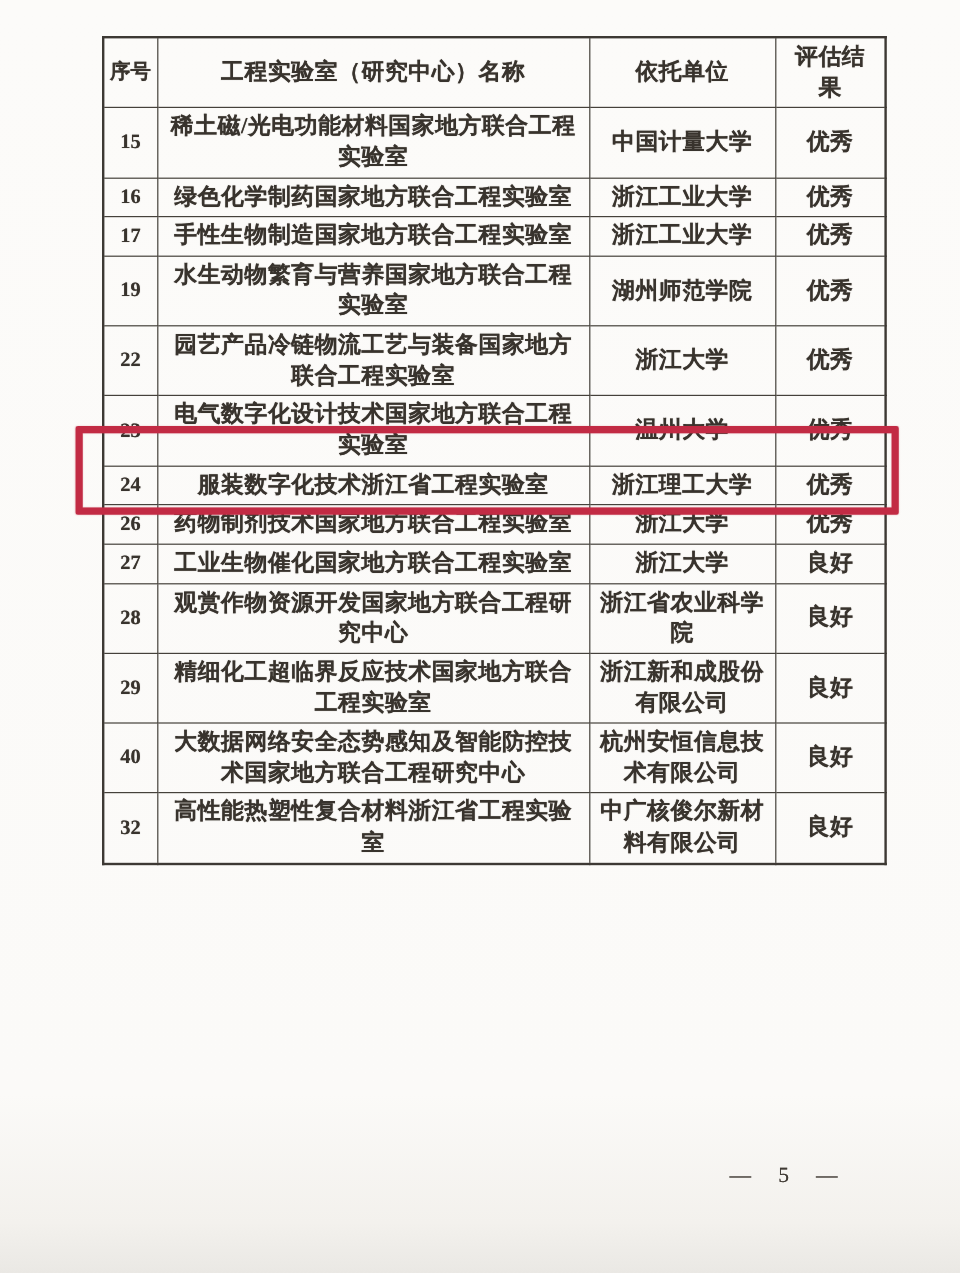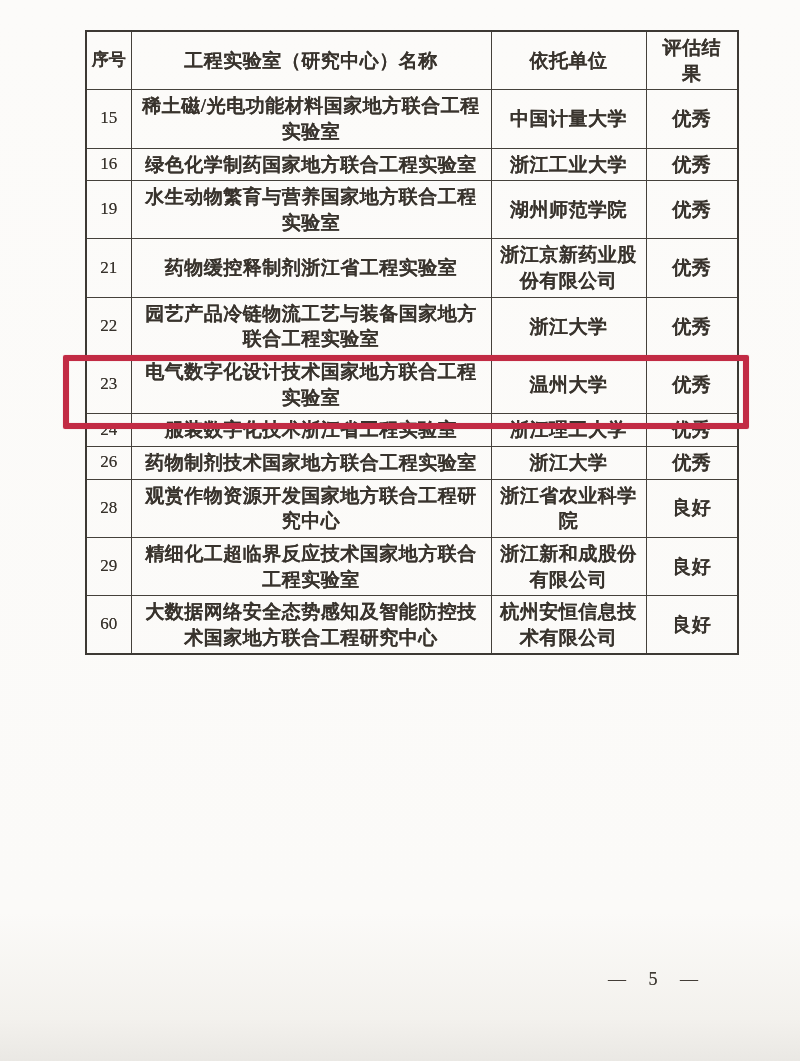--- a/index.html
+++ b/index.html
@@ -21,21 +21,21 @@
   .doc-table th,.doc-table td{
     border:1.5px solid #45413b;
     text-align:center;vertical-align:middle;
     font-size:19px;font-weight:600;line-height:1.35;
     padding:3px 6px;letter-spacing:0.5px;
     text-shadow:0 0 0.6px rgba(56,48,40,0.75);
     word-break:break-all;
   }
   .doc-table th{font-weight:700;font-size:19px;}
   .doc-table .c-no{font-size:17px;letter-spacing:0;padding:3px 2px;}
-  .doc-table td.c-no{font-weight:400;text-align:center;}
+  .doc-table td.c-no{font-weight:700;text-align:center;}
   .doc-table tbody tr{height:29px;}
   .wrap3{display:inline-block;max-width:3.2em;}
   .highlight-box{
     position:absolute;border:6px solid #c22b44;border-radius:2px;
     pointer-events:none;box-sizing:border-box;
     box-shadow:0 0 1px rgba(194,43,68,0.5), inset 0 0 1px rgba(194,43,68,0.5);
   }
   .footer{
     position:absolute;left:608px;top:969px;
     font-size:18px;color:#403b35;letter-spacing:1px;word-spacing:16px;
@@ -71,29 +71,29 @@
     <td class="c-unit">中国计量大学</td>
     <td class="c-result">优秀</td>
   </tr>
         <tr>
     <td class="c-no">16</td>
     <td class="c-name">绿色化学制药国家地方联合工程实验室</td>
     <td class="c-unit">浙江工业大学</td>
     <td class="c-result">优秀</td>
   </tr>
         <tr>
+    <td class="c-no">17</td>
+    <td class="c-name">手性生物制造国家地方联合工程实验室</td>
+    <td class="c-unit">浙江工业大学</td>
+    <td class="c-result">优秀</td>
+  </tr>
+        <tr>
     <td class="c-no">19</td>
     <td class="c-name">水生动物繁育与营养国家地方联合工程实验室</td>
     <td class="c-unit">湖州师范学院</td>
-    <td class="c-result">优秀</td>
-  </tr>
-        <tr class="hl-row">
-    <td class="c-no">21</td>
-    <td class="c-name">药物缓控释制剂浙江省工程实验室</td>
-    <td class="c-unit">浙江京新药业股份有限公司</td>
     <td class="c-result">优秀</td>
   </tr>
         <tr>
     <td class="c-no">22</td>
     <td class="c-name">园艺产品冷链物流工艺与装备国家地方联合工程实验室</td>
     <td class="c-unit">浙江大学</td>
     <td class="c-result">优秀</td>
   </tr>
         <tr>
     <td class="c-no">23</td>
@@ -107,35 +107,47 @@
     <td class="c-unit">浙江理工大学</td>
     <td class="c-result">优秀</td>
   </tr>
         <tr>
     <td class="c-no">26</td>
     <td class="c-name">药物制剂技术国家地方联合工程实验室</td>
     <td class="c-unit">浙江大学</td>
     <td class="c-result">优秀</td>
   </tr>
         <tr>
+    <td class="c-no">27</td>
+    <td class="c-name">工业生物催化国家地方联合工程实验室</td>
+    <td class="c-unit">浙江大学</td>
+    <td class="c-result">良好</td>
+  </tr>
+        <tr>
     <td class="c-no">28</td>
     <td class="c-name">观赏作物资源开发国家地方联合工程研究中心</td>
     <td class="c-unit">浙江省农业科学院</td>
     <td class="c-result">良好</td>
   </tr>
         <tr>
     <td class="c-no">29</td>
     <td class="c-name">精细化工超临界反应技术国家地方联合工程实验室</td>
     <td class="c-unit">浙江新和成股份有限公司</td>
     <td class="c-result">良好</td>
   </tr>
         <tr>
-    <td class="c-no">60</td>
+    <td class="c-no">40</td>
     <td class="c-name">大数据网络安全态势感知及智能防控技术国家地方联合工程研究中心</td>
     <td class="c-unit">杭州安恒信息技术有限公司</td>
+    <td class="c-result">良好</td>
+  </tr>
+        <tr>
+    <td class="c-no">32</td>
+    <td class="c-name">高性能热塑性复合材料浙江省工程实验室</td>
+    <td class="c-unit">中广核俊尔新材料有限公司</td>
     <td class="c-result">良好</td>
   </tr>
       </tbody>
   </table>
 
   <div class="footer">— 5 —</div>
 
 <div class="highlight-box" style="border-color: rgb(194, 43, 68); top: 354.547px; left: 63px; width: 686px; height: 74.2812px;"></div>
   </div>
 

